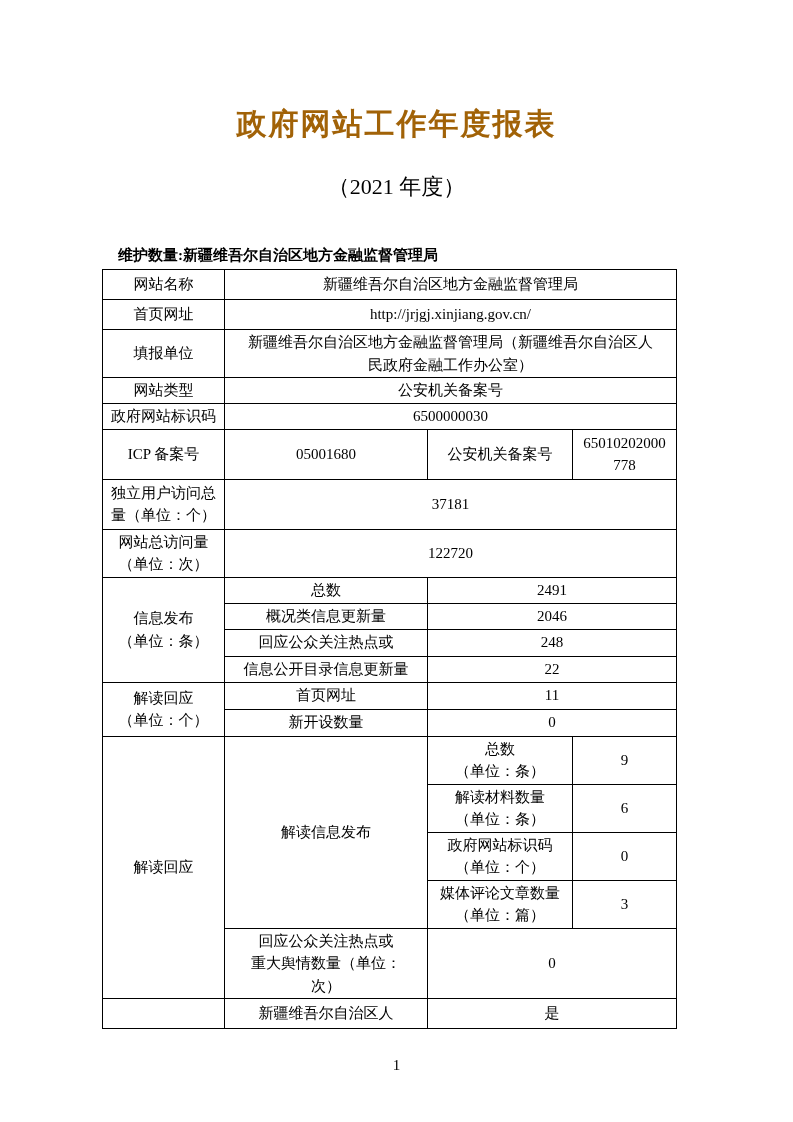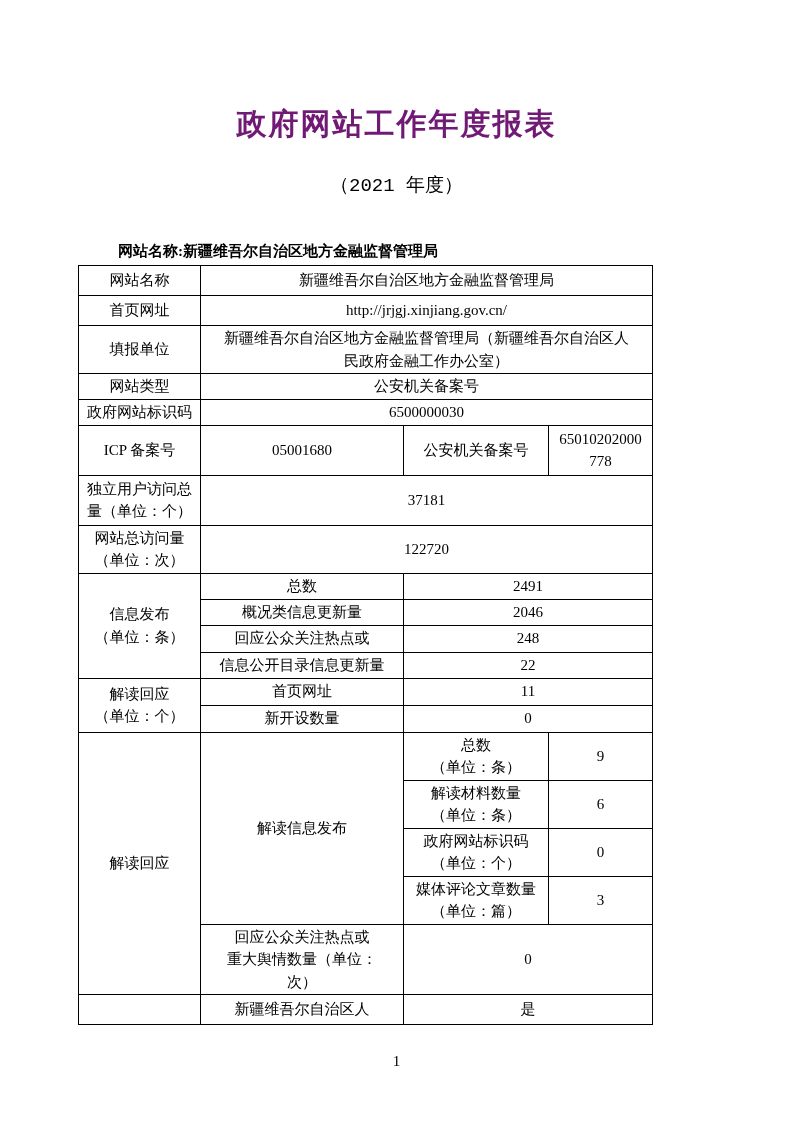--- a/index.html
+++ b/index.html
@@ -13,36 +13,36 @@
     overflow: hidden;
   }
   .title {
     margin: 0;
     padding-top: 104px;
     text-align: center;
     font-family: "Liberation Sans", sans-serif;
     font-size: 30px;
     font-weight: 700;
     letter-spacing: 2px;
-    color: #701a75;
+    color: #a16207;
   }
   .subtitle {
     margin-top: 27px;
     text-align: center;
-    font-size: 19px;
-    font-family: Liberation Mono, monospace;
+    font-size: 22px;
+    font-family: Liberation Serif, serif;
   }
   .reporting-unit {
     margin: 44px 0 4px 118px;
     font-size: 15px;
     font-weight: 700;
     font-family: "Liberation Serif", serif;
   }
   table.report {
-    margin-left: 78px;
+    margin-left: 102px;
     border-collapse: collapse;
     table-layout: fixed;
     width: 574px;
     padding-left: 8px;
   }
   table.report td {
     border: 1px solid #000000;
     text-align: center;
     vertical-align: middle;
     font-size: 15px;
@@ -57,21 +57,21 @@
     font-size: 15px;
   }
 </style>
 </head>
 <body>
 
 <div class="page">
 
   <h1 class="title">政府网站工作年度报表</h1>
   <div class="subtitle">（2021 年度）</div>
-  <div class="reporting-unit">网站名称:新疆维吾尔自治区地方金融监督管理局</div>
+  <div class="reporting-unit">维护数量:新疆维吾尔自治区地方金融监督管理局</div>
 
   <table class="report">
     <colgroup>
       <col style="width:122px">
         <col style="width:203px">
         <col style="width:145px">
         <col style="width:104px">
     </colgroup>
     <tbody>
       <tr style="height:30px">

